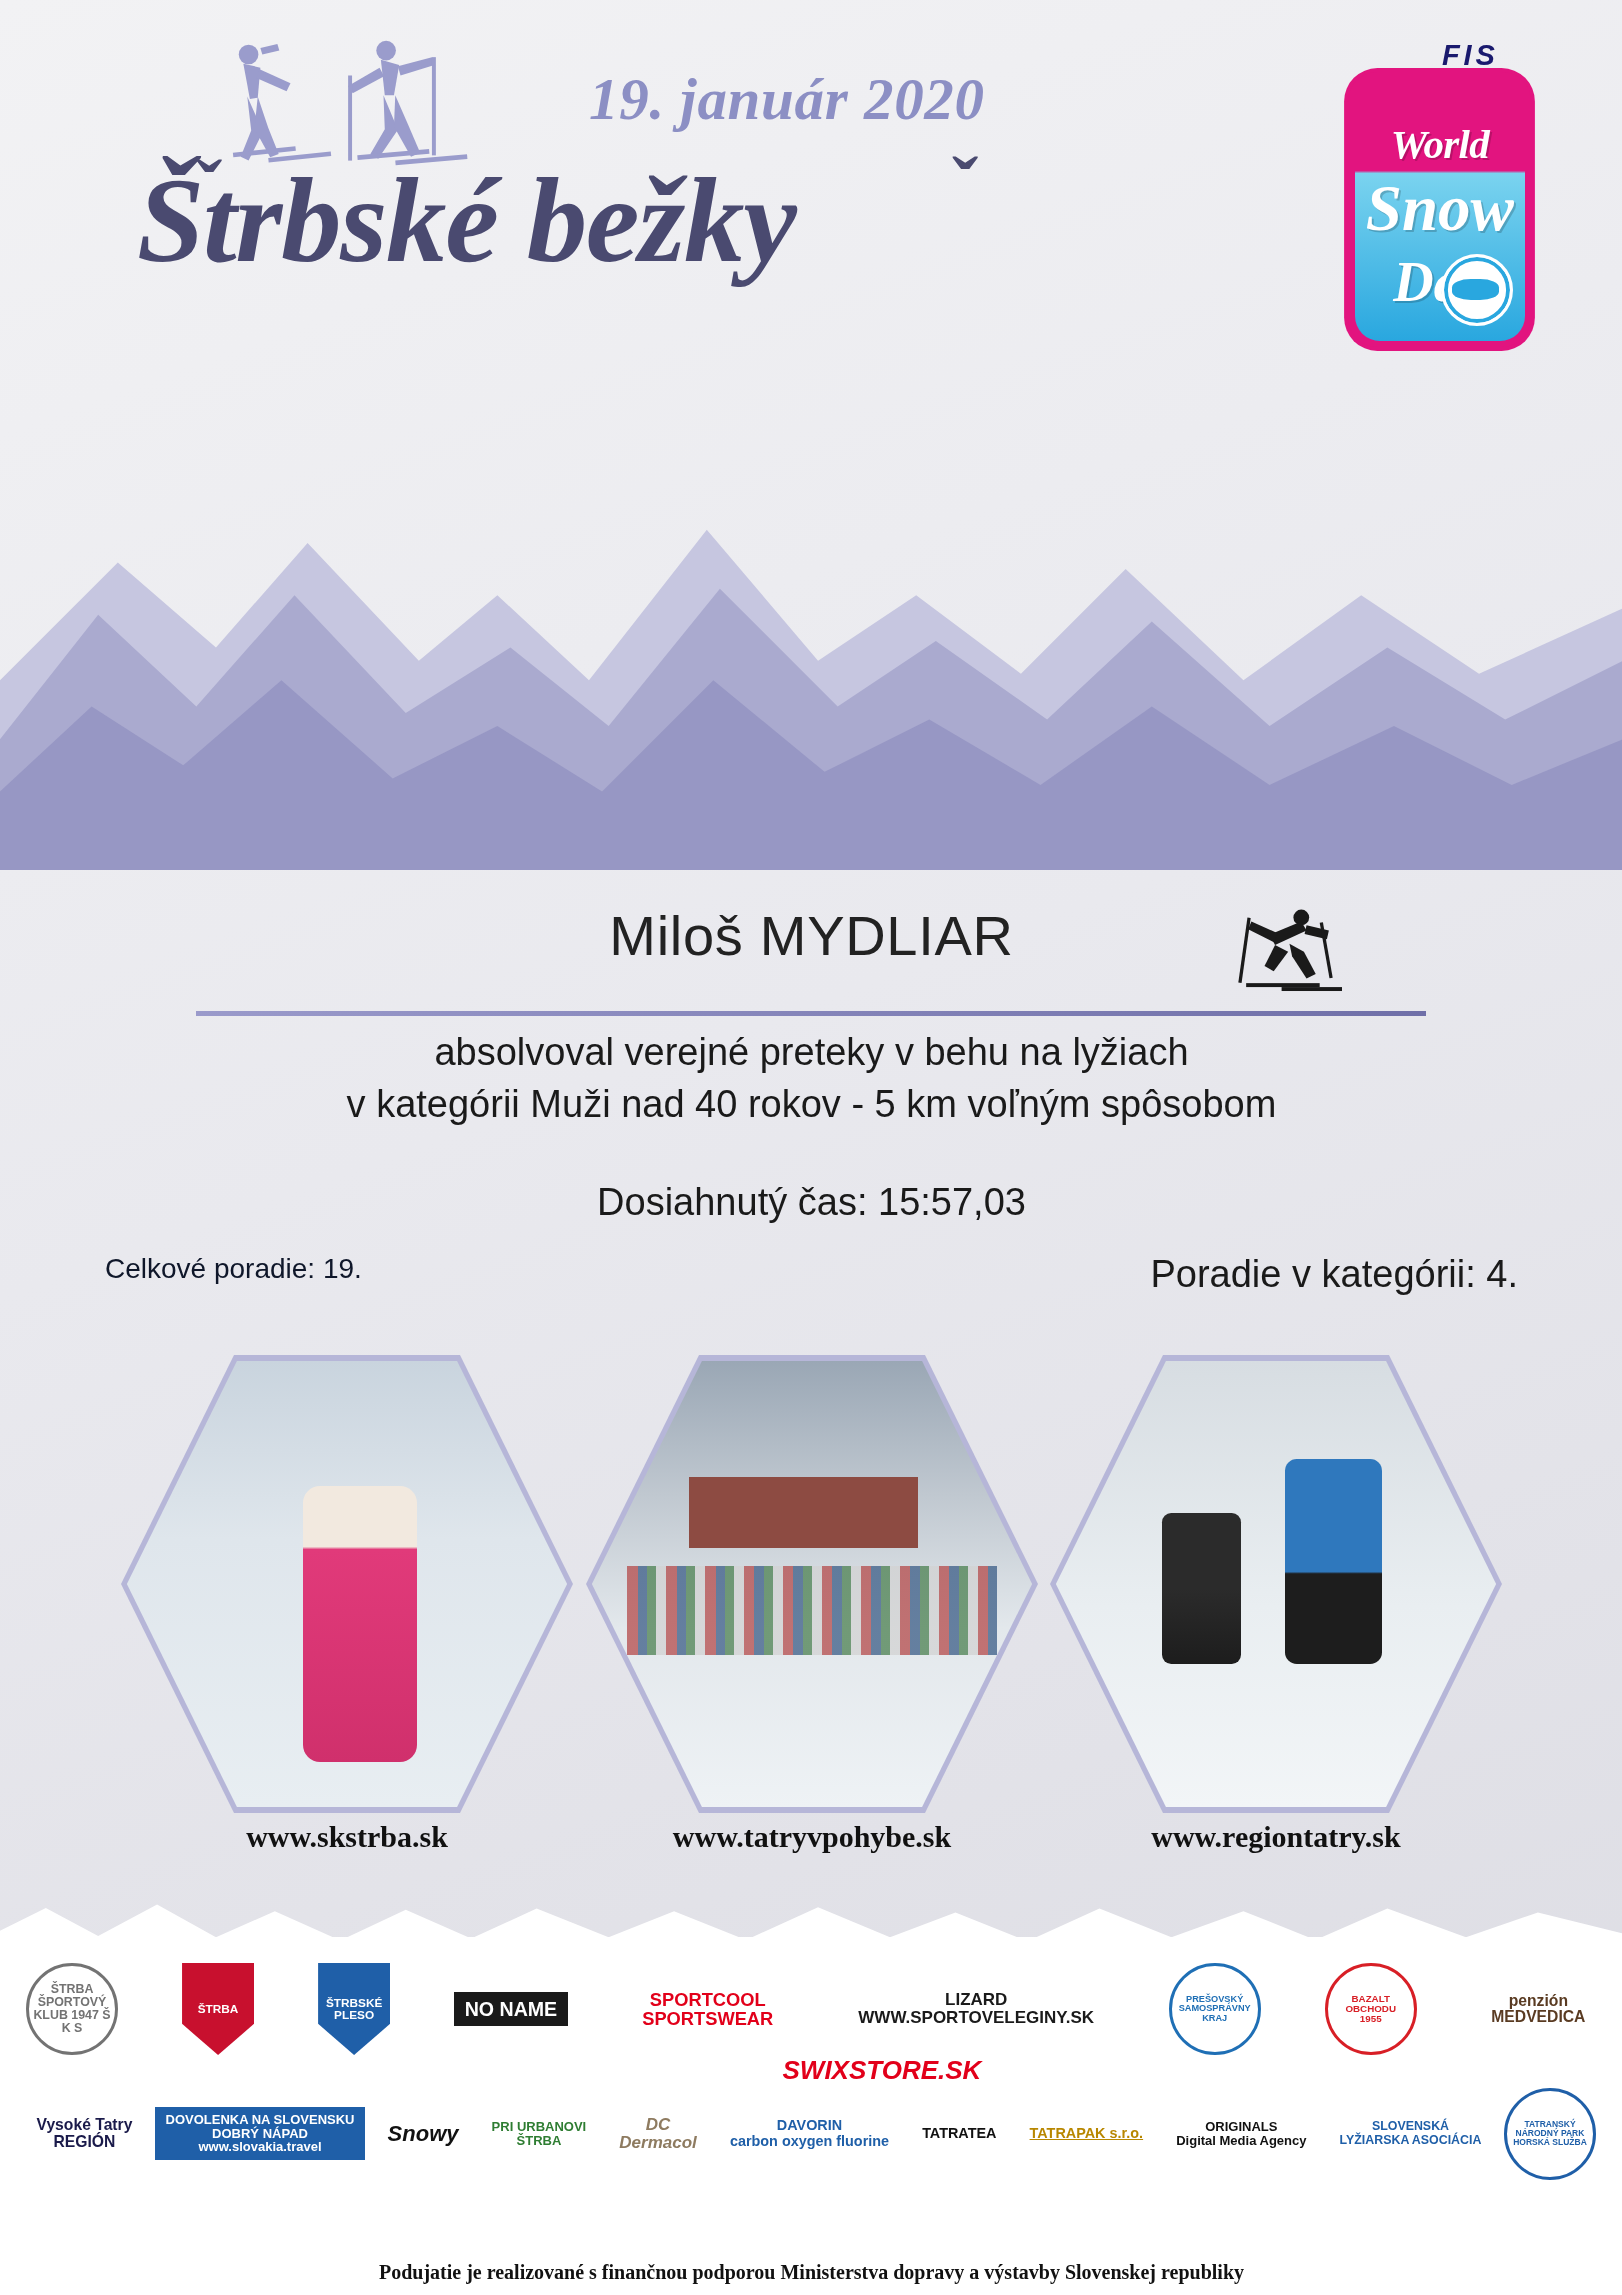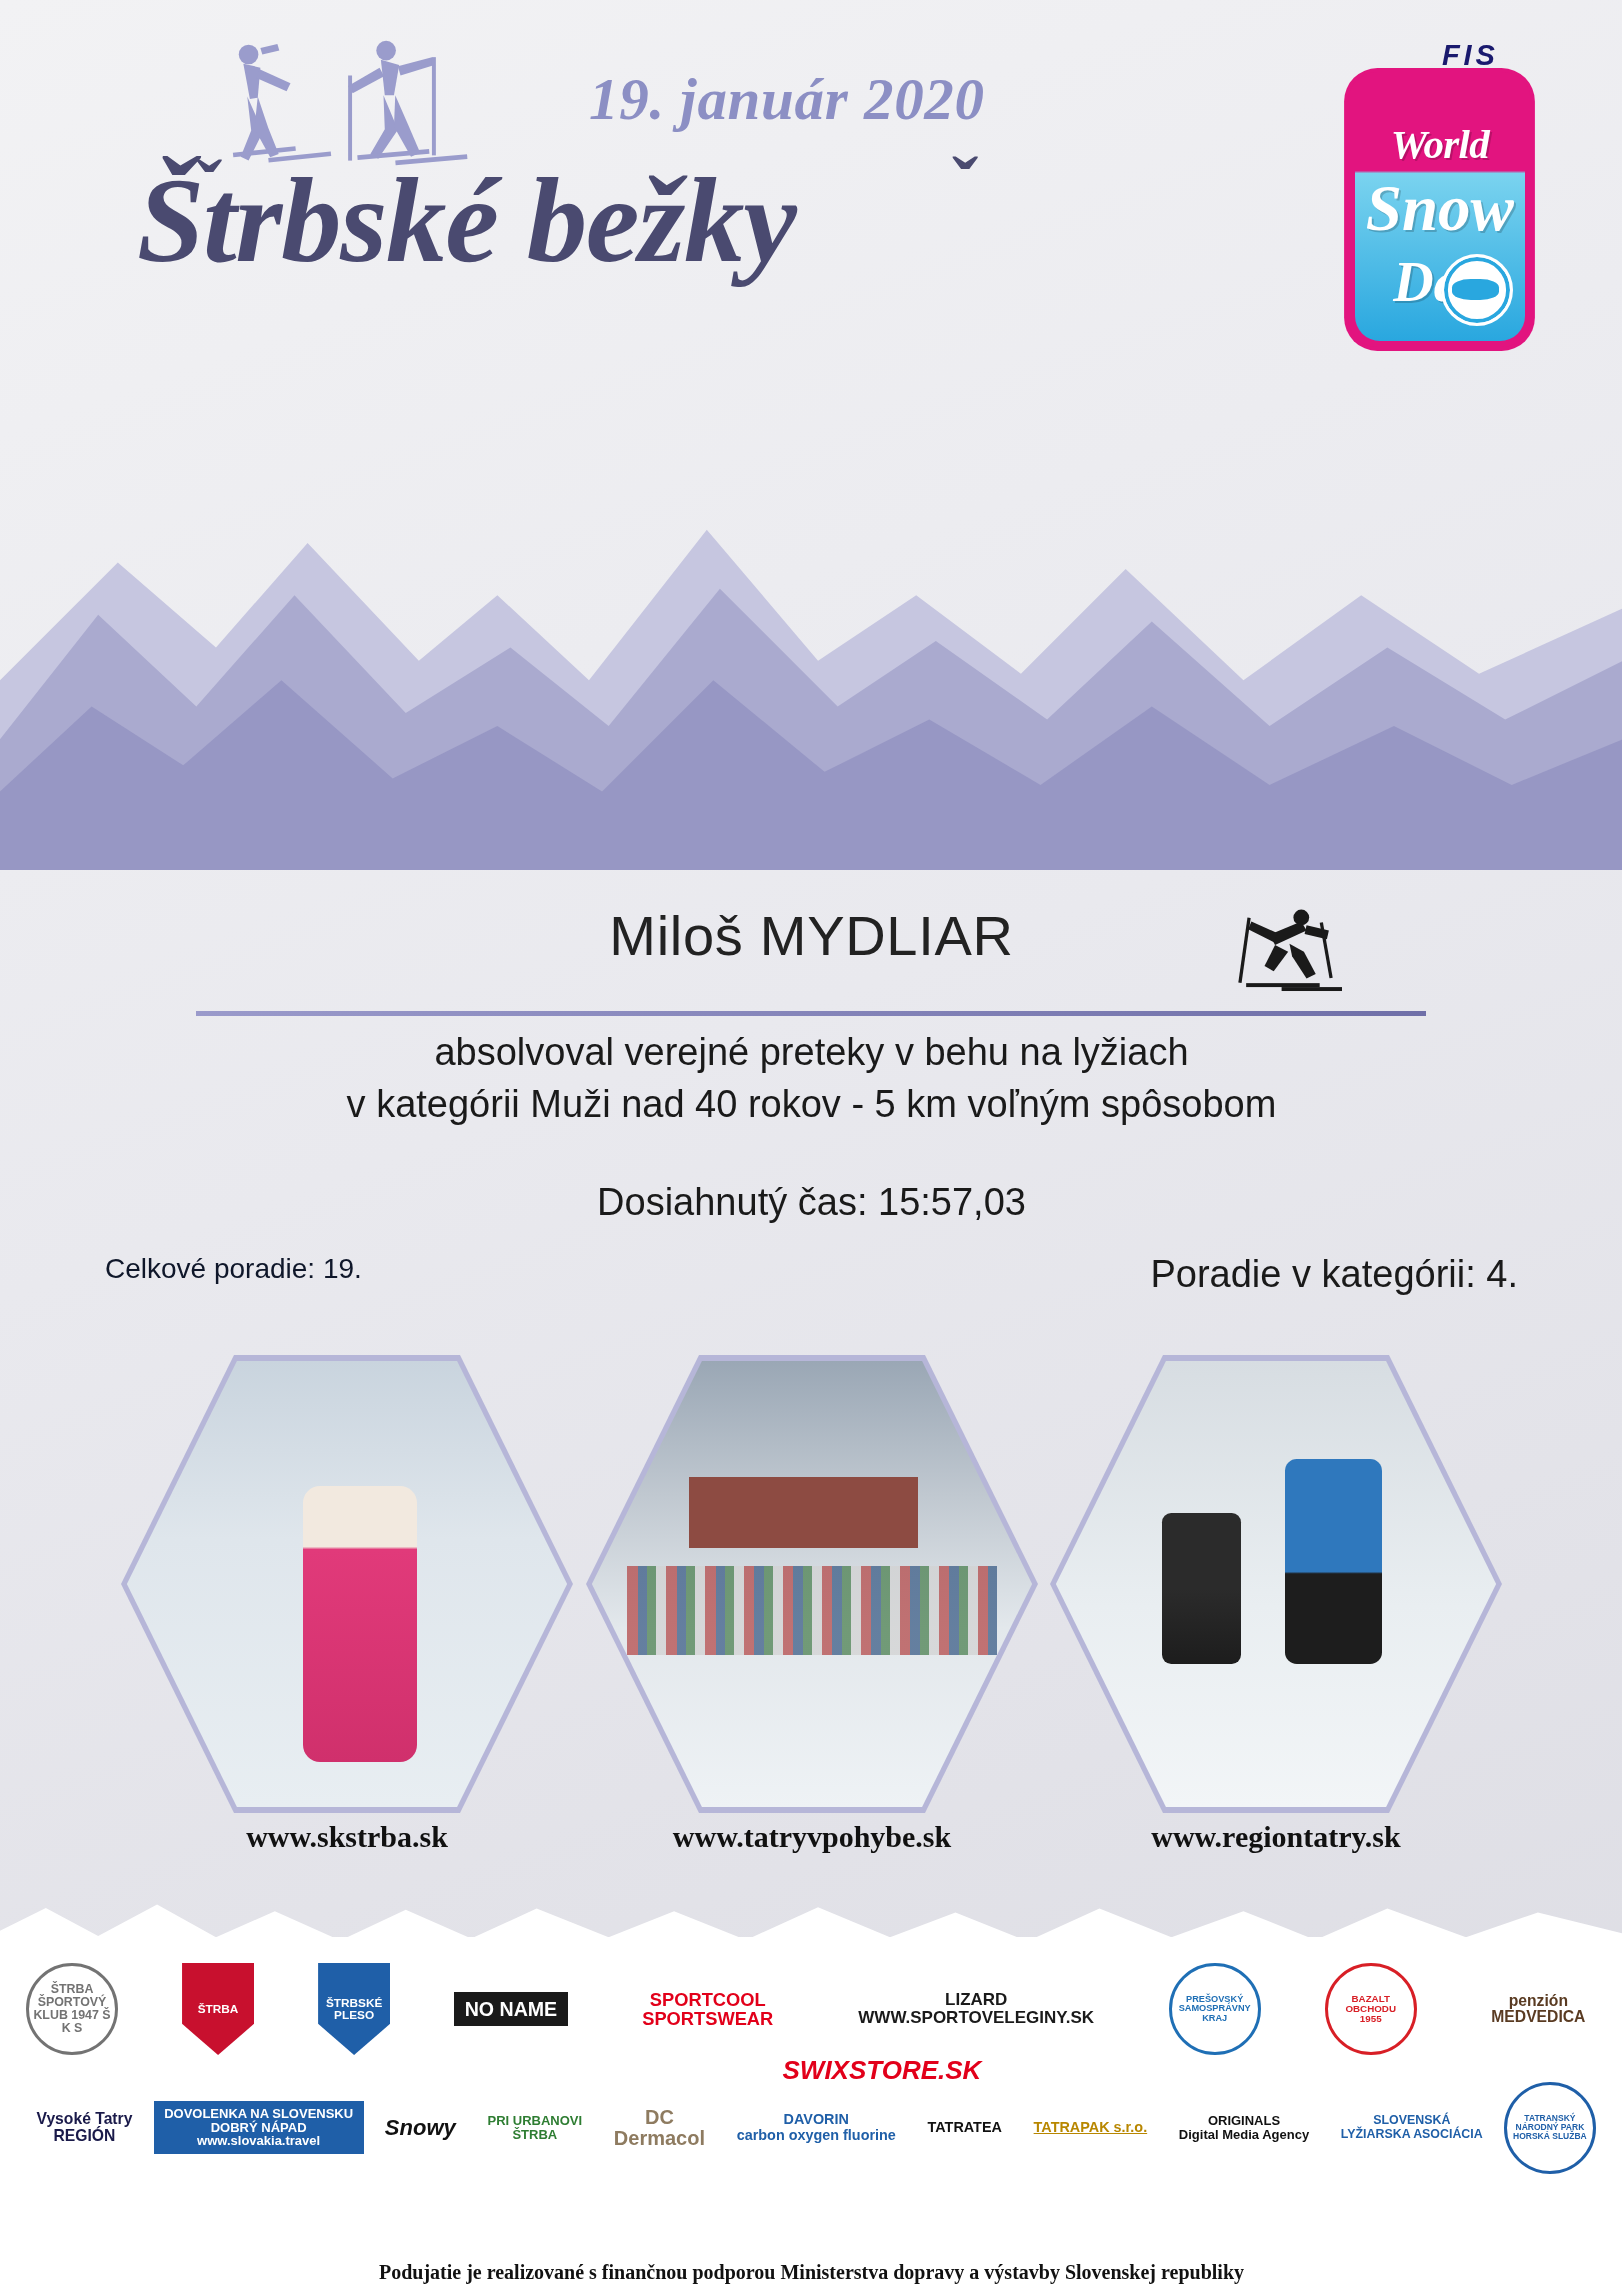--- a/index.html
+++ b/index.html
@@ -449,30 +449,30 @@
     <div class="spon badge-circle" style="color:#1f6fb5;font-size:9.2px;white-space:pre-line;">PREŠOVSKÝ SAMOSPRÁVNY KRAJ</div>
     <div class="spon badge-circle" style="color:#d81f26;font-size:9.8px;white-space:pre-line;">BAZALT
 OBCHODU
 1955</div>
     <div class="spon badge-box" style="color:#5a3b22;font-size:15.7px;white-space:pre-line;">penzión
 MEDVEDICA</div>
   </div>
 
   <div class="spon badge-box" style="position:absolute; left:772px; top:113px; color:#e2001a; font-size:26px; font-style:italic;">SWIXSTORE.SK</div>
 
-  <div class="sponsor-row row2" style="top:135px;">
+  <div class="sponsor-row row2" style="top:141px;">
     <div class="spon badge-box" style="color:#1a1a4a;font-size:15.7px;white-space:pre-line;">Vysoké Tatry
 REGIÓN</div>
     <div class="spon badge-box" style="background:#1f5fa8;color:#fff;font-size:13px;white-space:pre-line;">DOVOLENKA NA SLOVENSKU
 DOBRÝ NÁPAD
 www.slovakia.travel</div>
     <div class="spon badge-box" style="color:#111;font-size:22px;font-style:italic;">Snowy</div>
     <div class="spon badge-box" style="color:#2e7d32;font-size:13px;white-space:pre-line;">PRI URBANOVI
 ŠTRBA</div>
-    <div class="spon badge-box" style="color:#8e7b60;font-size:20px;white-space:pre-line;">DC
+    <div class="spon badge-box" style="color:#8e7b60;font-size:17px;white-space:pre-line;font-style:italic;">DC
 Dermacol</div>
     <div class="spon badge-box" style="color:#1f5fa8;font-size:14.4px;white-space:pre-line;">DAVORIN
 carbon oxygen fluorine</div>
     <div class="spon badge-box" style="color:#111;font-size:14.4px;">TATRATEA</div>
     <div class="spon badge-box" style="color:#b88700;font-size:14.4px;text-decoration:underline;">TATRAPAK s.r.o.</div>
     <div class="spon badge-box" style="color:#111;font-size:13px;white-space:pre-line;">ORIGINALS
 Digital Media Agency</div>
     <div class="spon badge-box" style="color:#1f5fa8;font-size:12.4px;white-space:pre-line;">SLOVENSKÁ
 LYŽIARSKA ASOCIÁCIA</div>
     <div class="spon badge-circle" style="color:#1f5fa8;font-size:8.5px;white-space:pre-line;">TATRANSKÝ NÁRODNÝ PARK

